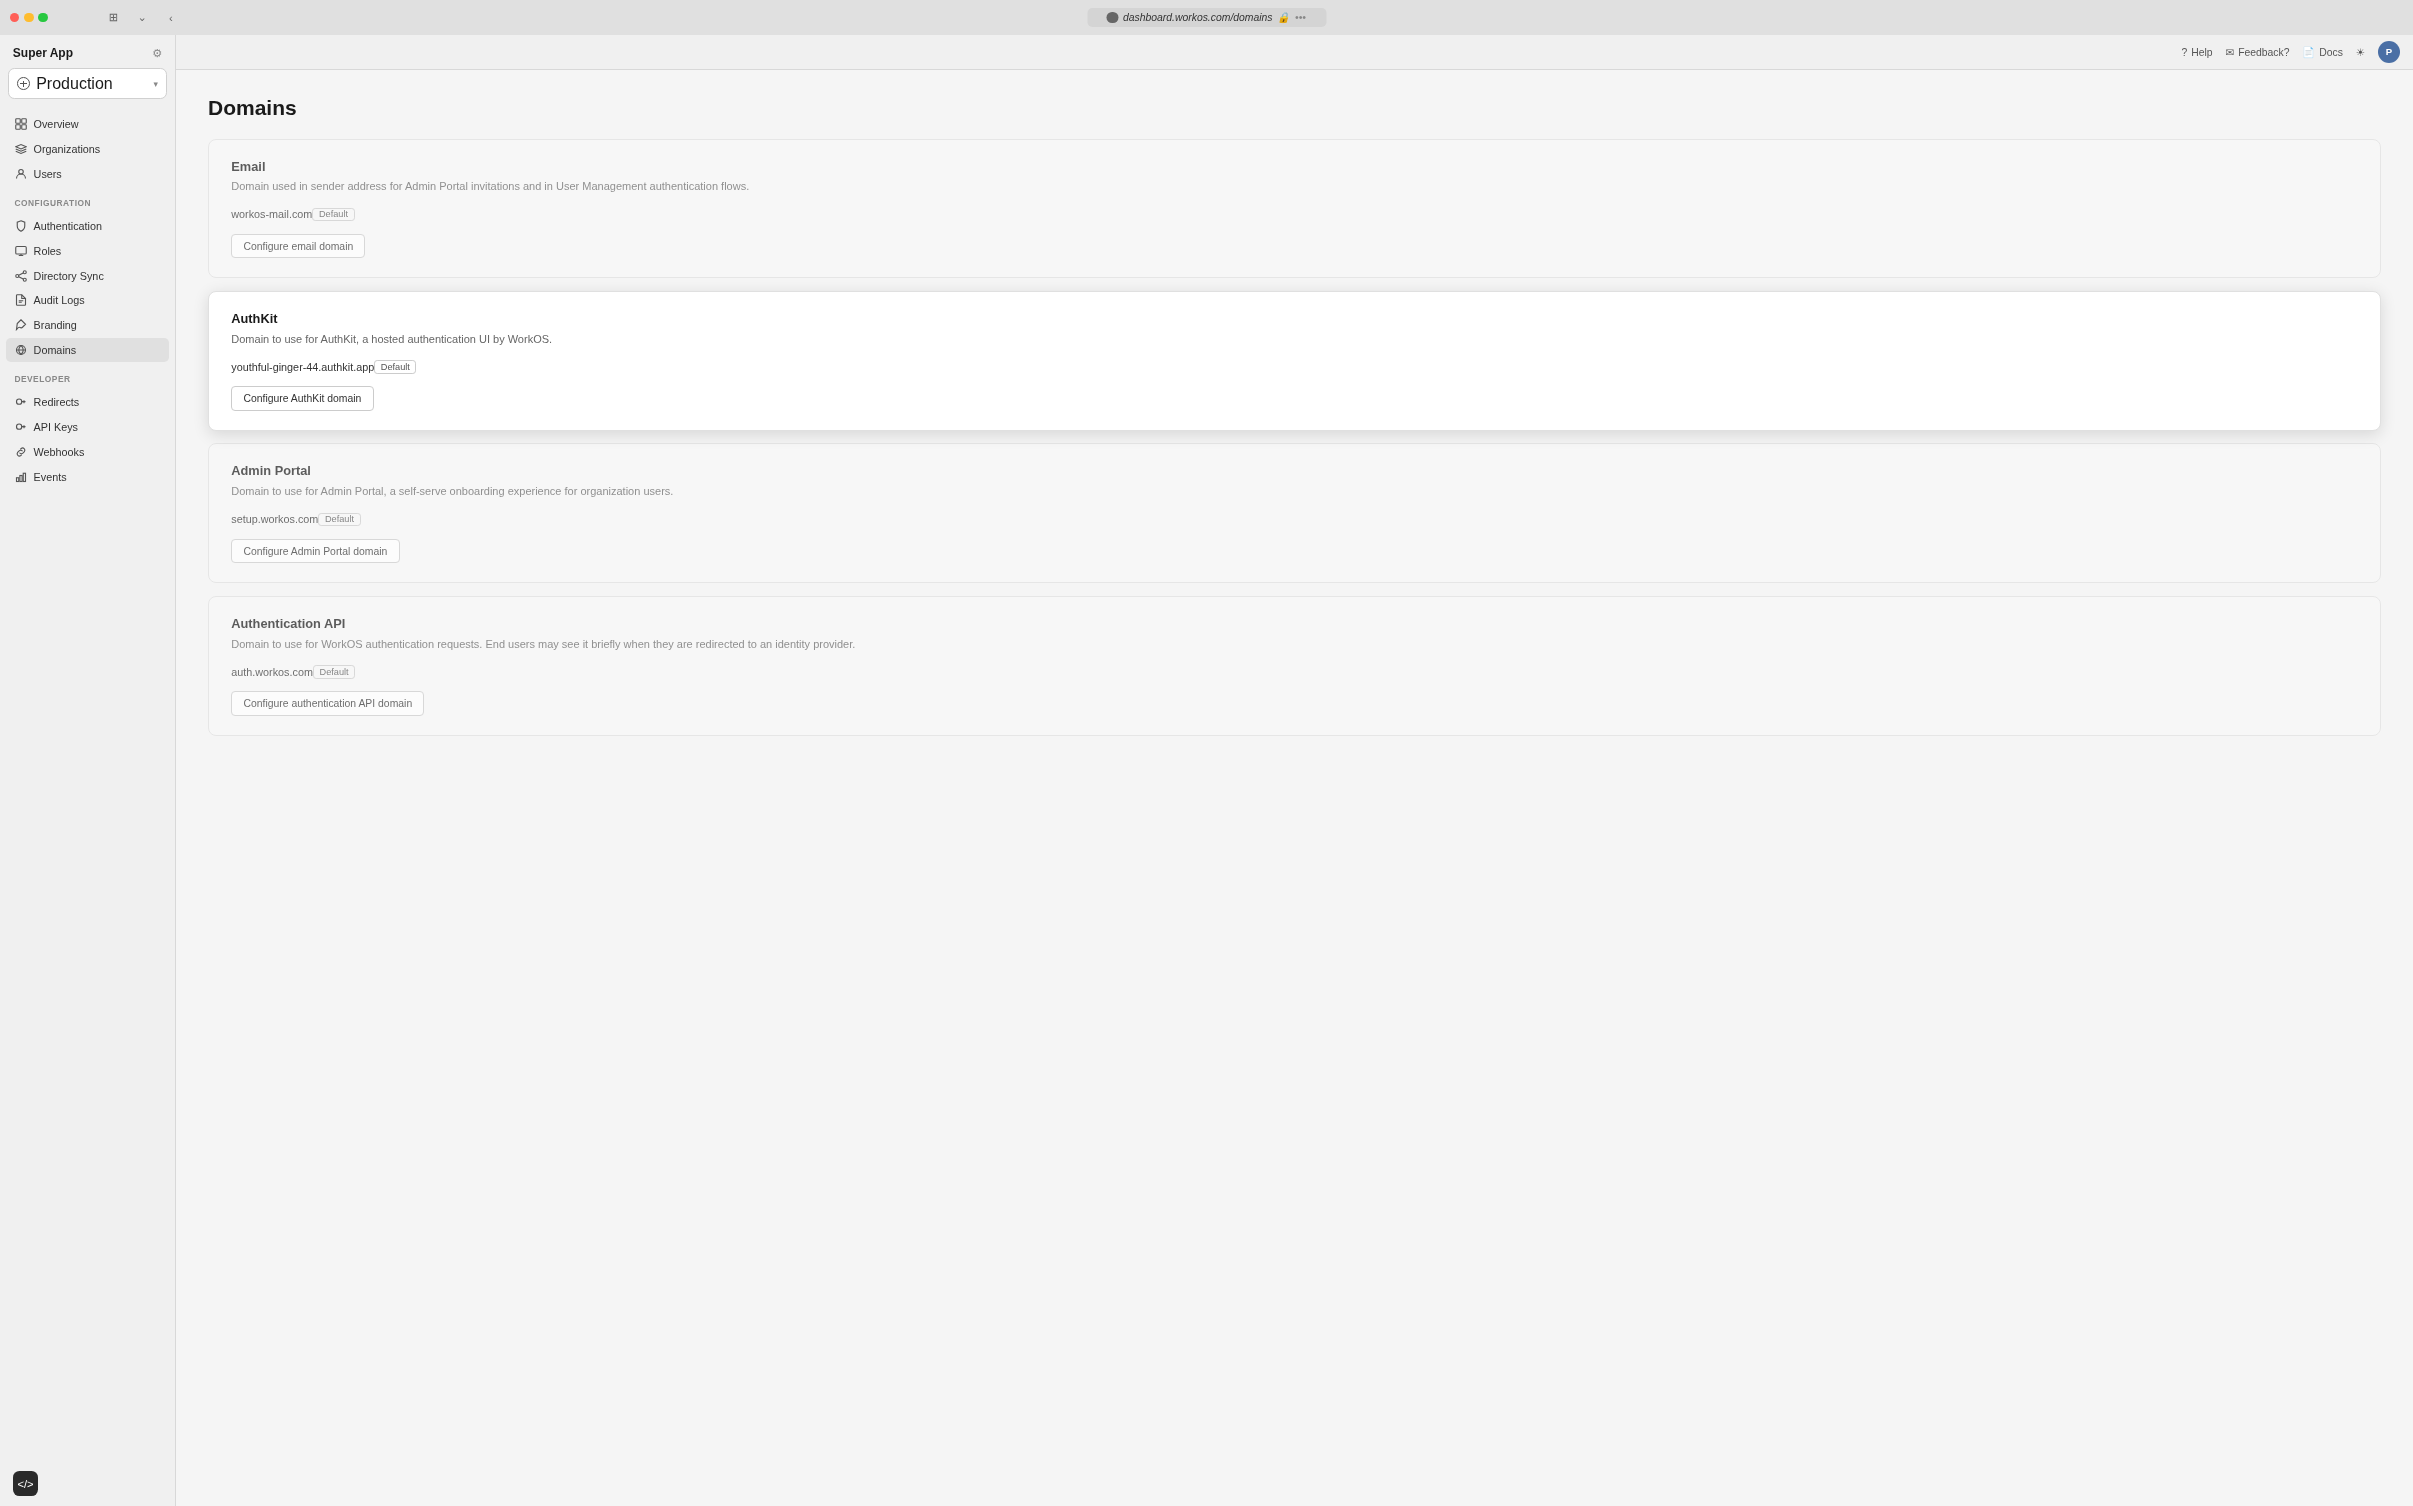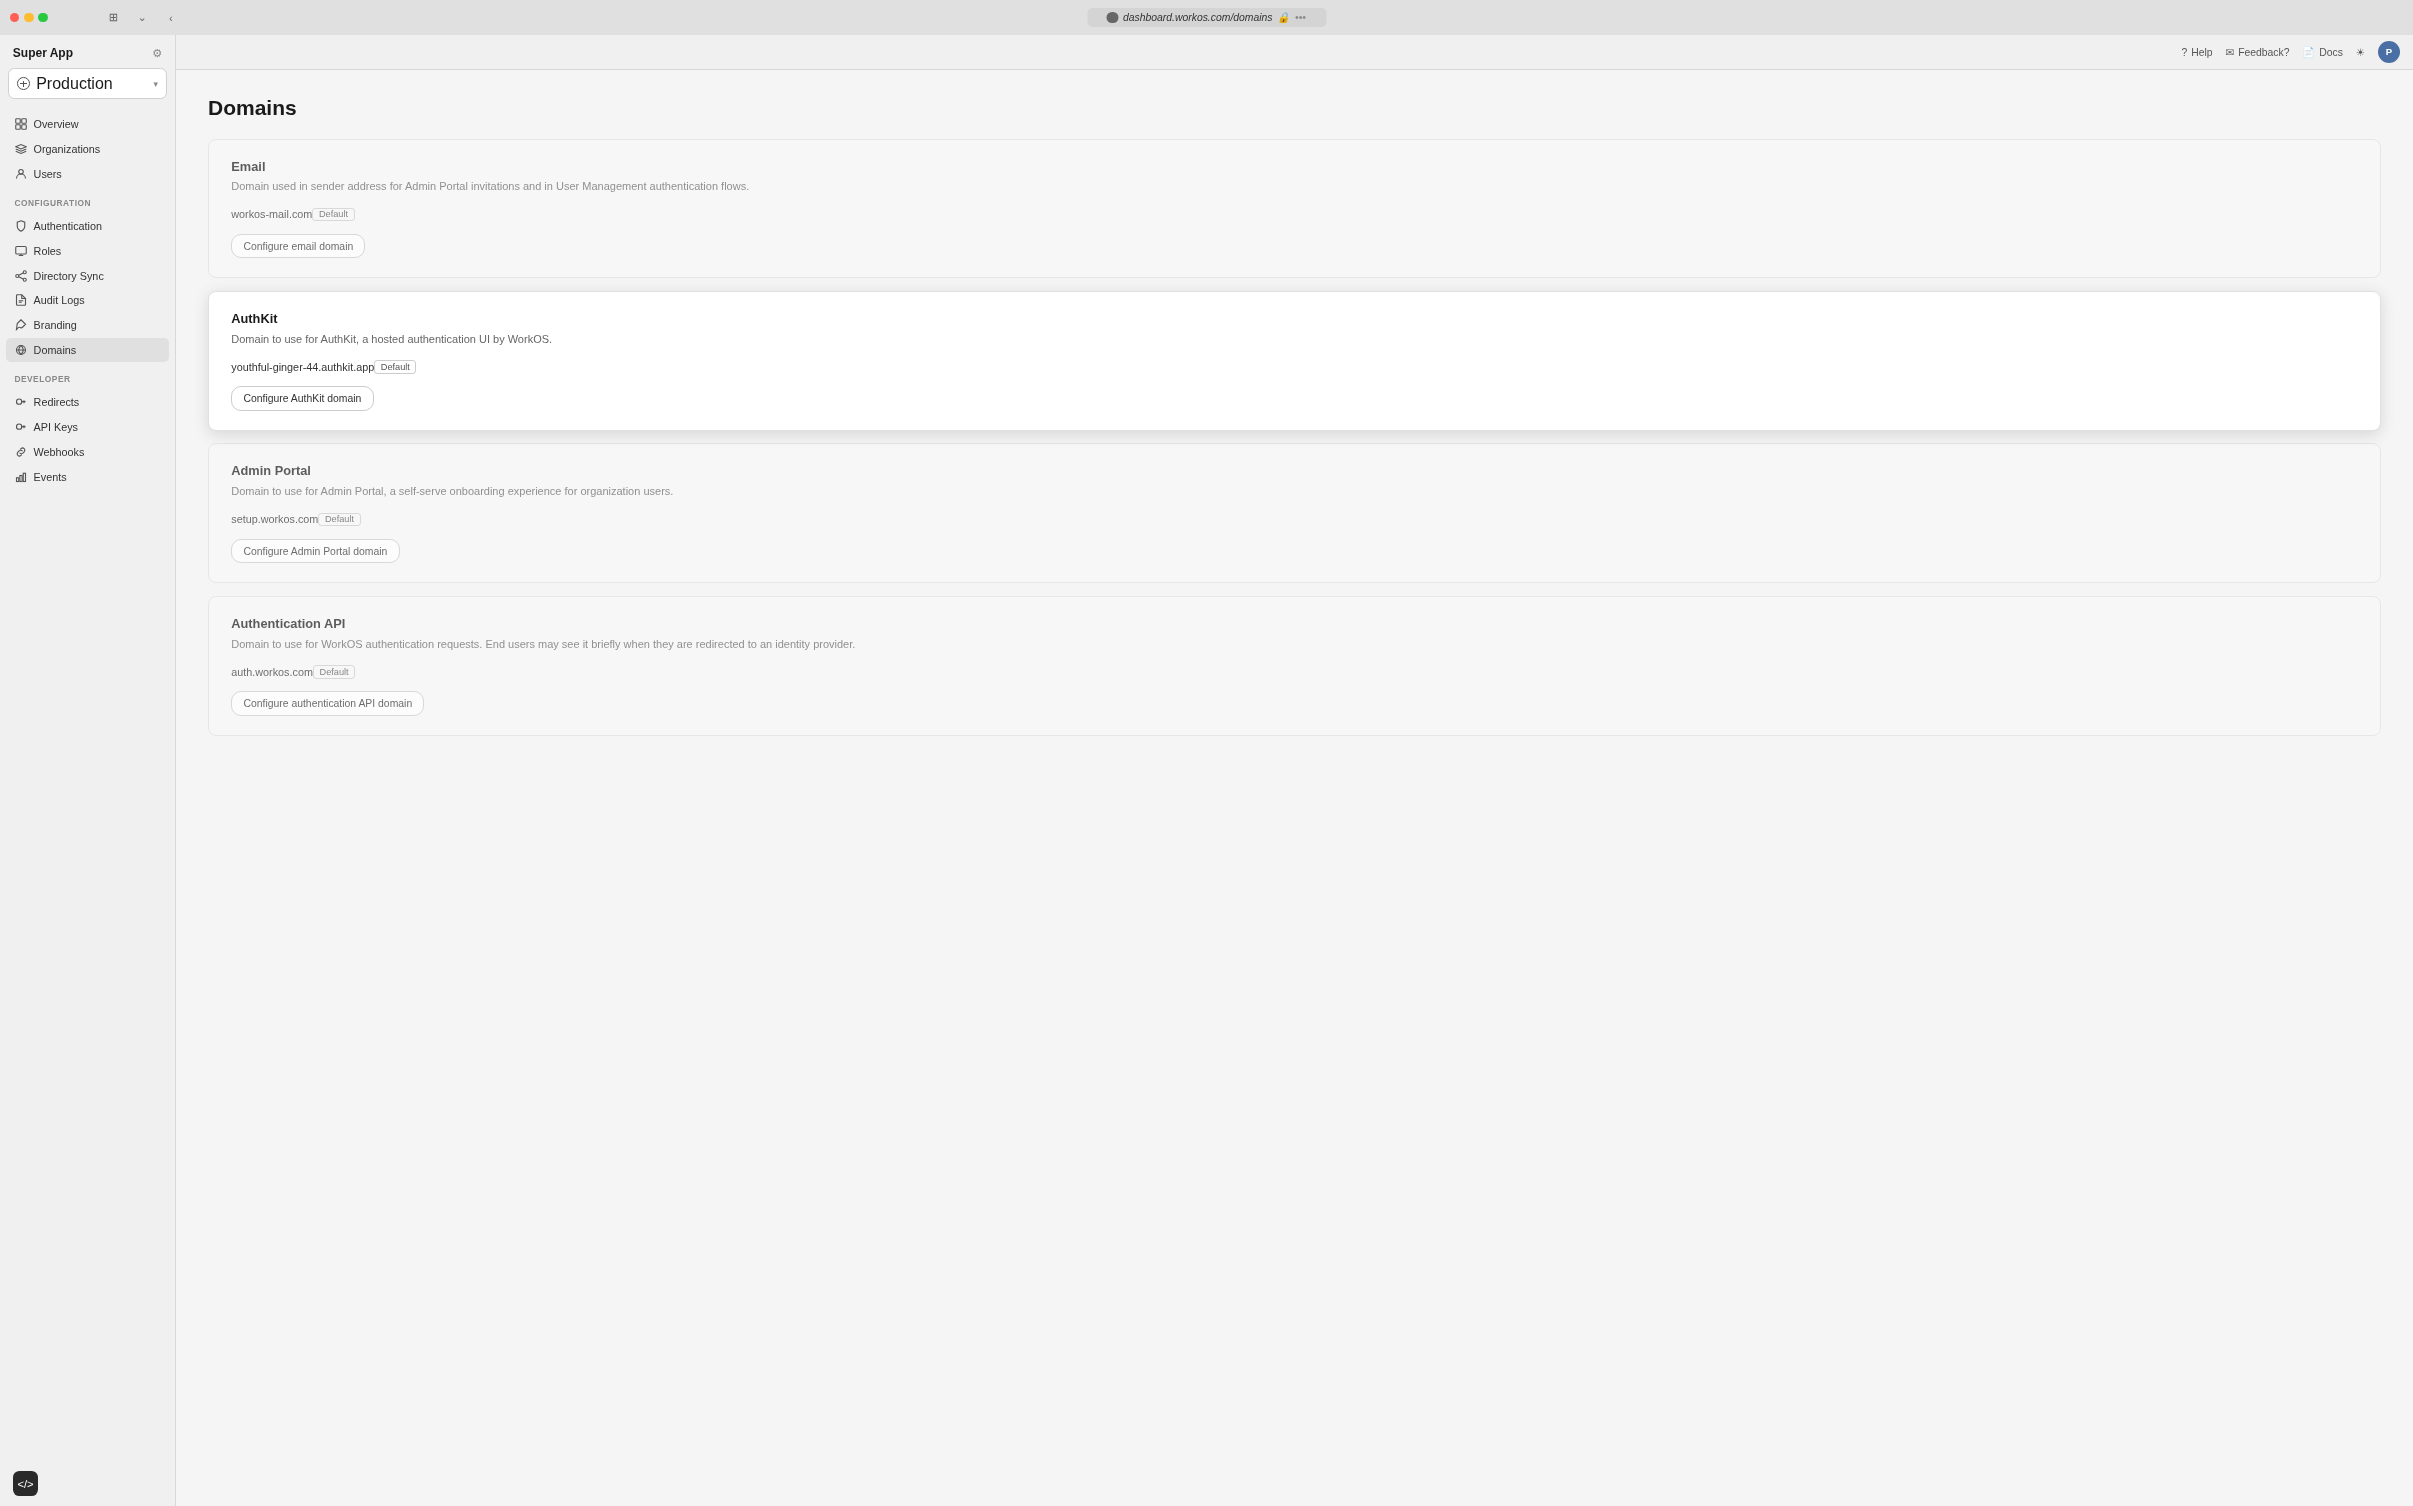--- a/index.html
+++ b/index.html
@@ -312,21 +312,21 @@
       border: 0.8px solid #ccc;
       border-radius: 3.2px;
       padding: 0.8px 5.6px;
       font-size: 9.2px;
       color: #555;
       background: transparent;
     }
     .configure-btn {
       display: inline-block;
       border: 0.8px solid #ccc;
-      border-radius: 10px;
+      border-radius: 4px;
       padding: 5.6px 11.2px;
       font-size: 10.4px;
       color: #333;
       background: #fff;
       cursor: pointer;
       transition: background 0.15s;
     }
 
     
     .icon-svg {

